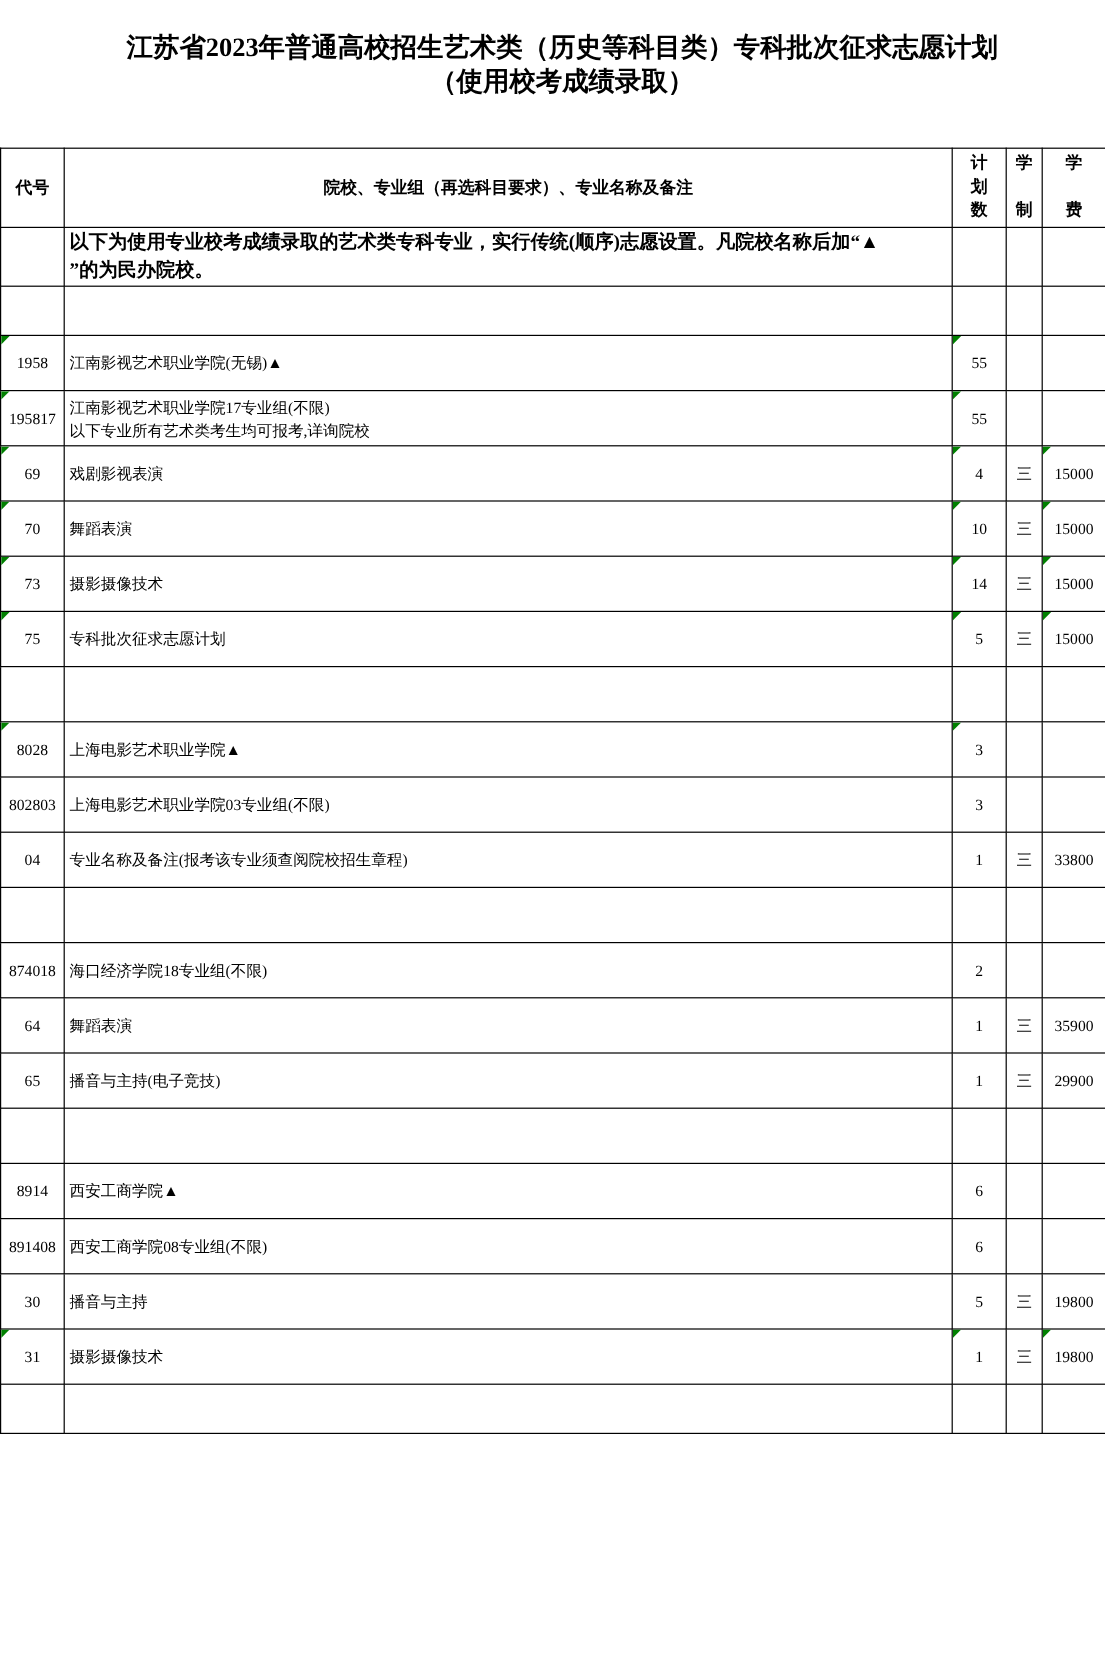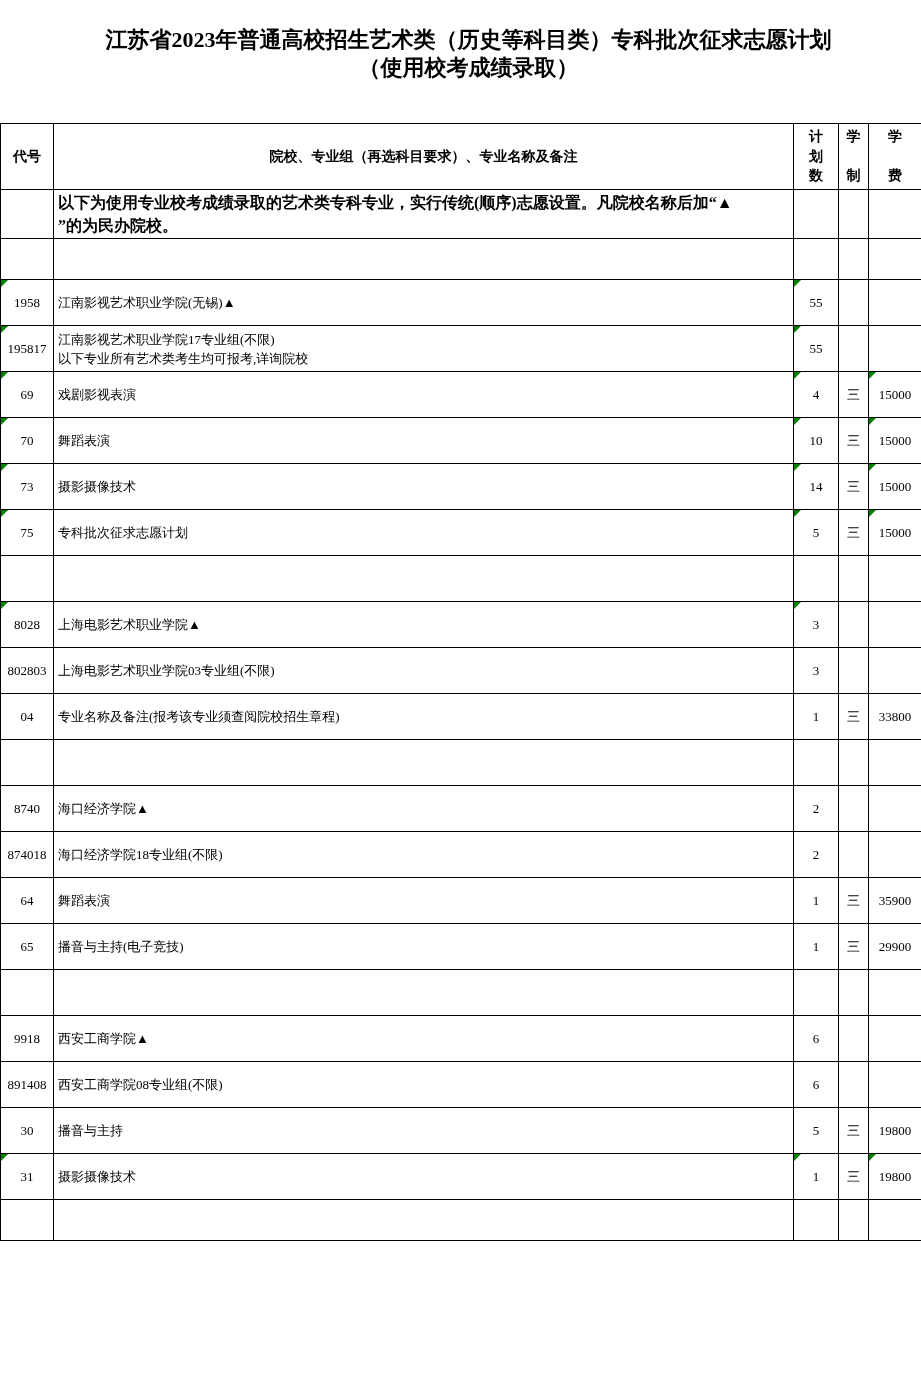--- a/index.html
+++ b/index.html
@@ -206,27 +206,20 @@
           <td class="dur">三</td>
           <td class="fee">33800</td>
         </tr>
         <tr class="r-empty">
           <td class="code"></td>
           <td class="name"></td>
           <td class="plan"></td>
           <td class="dur"></td>
           <td class="fee"></td>
         </tr>
-        <tr class="r-school">
-          <td class="code">8740</td>
-          <td class="name">海口经济学院▲</td>
-          <td class="plan">2</td>
-          <td class="dur"></td>
-          <td class="fee"></td>
-        </tr>
         <tr class="r-group">
           <td class="code">874018</td>
           <td class="name">海口经济学院18专业组(不限)</td>
           <td class="plan">2</td>
           <td class="dur"></td>
           <td class="fee"></td>
         </tr>
         <tr class="r-major">
           <td class="code">64</td>
           <td class="name">舞蹈表演</td>
@@ -242,21 +235,21 @@
           <td class="fee">29900</td>
         </tr>
         <tr class="r-empty">
           <td class="code"></td>
           <td class="name"></td>
           <td class="plan"></td>
           <td class="dur"></td>
           <td class="fee"></td>
         </tr>
         <tr class="r-school">
-          <td class="code">9918</td>
+          <td class="code">8914</td>
           <td class="name">西安工商学院▲</td>
           <td class="plan">6</td>
           <td class="dur"></td>
           <td class="fee"></td>
         </tr>
         <tr class="r-group">
           <td class="code">891408</td>
           <td class="name">西安工商学院08专业组(不限)</td>
           <td class="plan">6</td>
           <td class="dur"></td>

